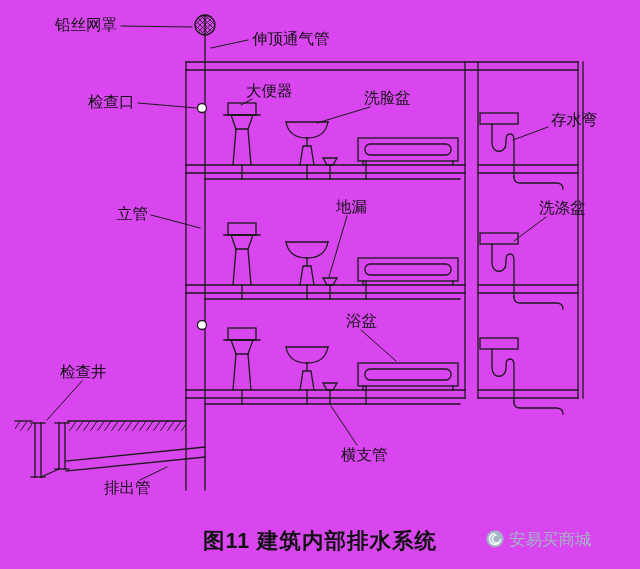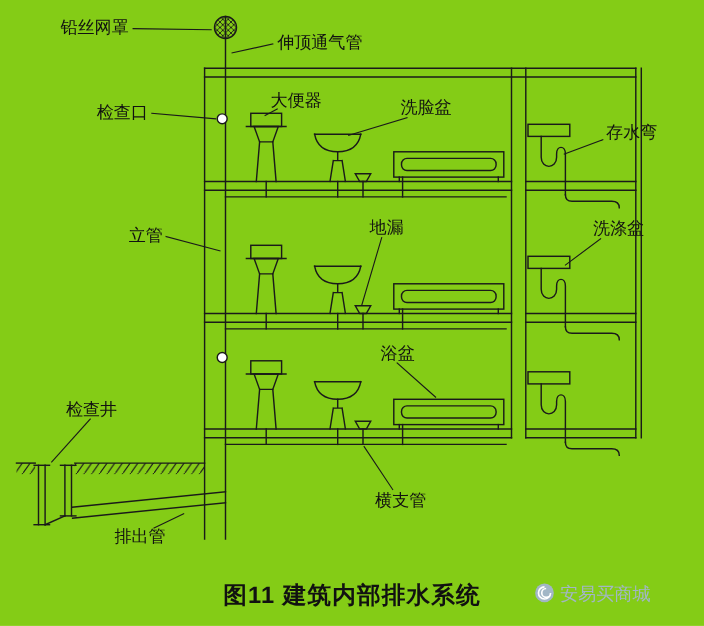--- a/index.html
+++ b/index.html
@@ -5,21 +5,21 @@
   html, body {
     margin: 0;
     padding: 0;
     background: #ffffff;
     font-family: "Liberation Sans", sans-serif;
   }
   .stage {
     position: relative;
     width: 640px;
     height: 569px;
-    background: #84cc16;
+    background: #d946ef;
     overflow: hidden;
   }
   svg { display: block; }
   text { user-select: none; }
   .label-text { font-size: 15.5px; }
   .caption-text { font-size: 21.5px; font-weight: bold; letter-spacing: 1px; }
   .watermark-text { font-size: 16.5px; }
 </style>
 </head>
 <body>

